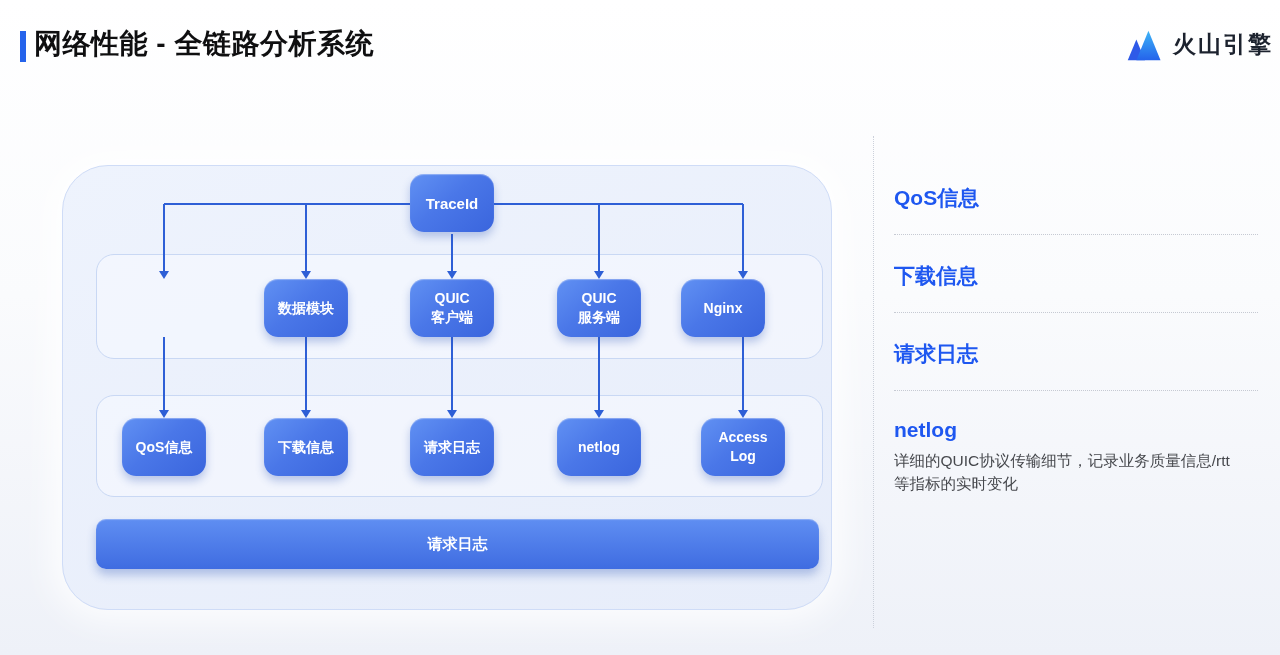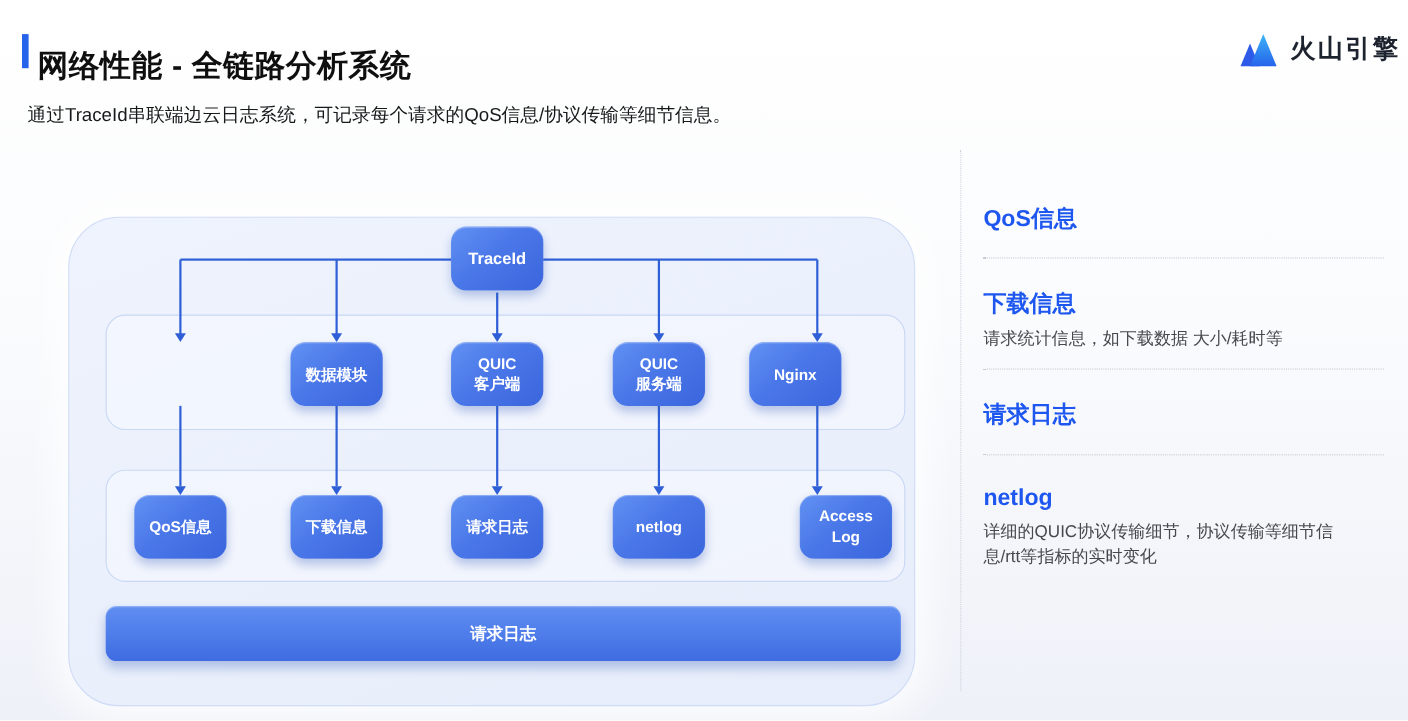--- a/index.html
+++ b/index.html
@@ -2,31 +2,31 @@
 <html><head>
 <meta charset="utf-8">
 <style>
   * { margin:0; padding:0; box-sizing:border-box; }
   body { font-family:"Liberation Sans","DejaVu Sans",sans-serif; }
   .slide { position:relative; width:1280px; height:655px; overflow:hidden;
     background:linear-gradient(180deg,#ffffff 0%,#fafbfd 45%,#eef1f8 100%); }
 
   
   .accent-bar { position:absolute; left:20px; top:31px; width:6px; height:31px; background:#2563eb; }
-  .page-title { position:absolute; left:34px; top:25px; font-size:28px; font-weight:bold; color:#0f0f10; letter-spacing:.5px;margin-top:16px; }
+  .page-title { position:absolute; left:34px; top:25px; font-size:28px; font-weight:bold; color:#0f0f10; letter-spacing:.5px; }
   .subtitle { position:absolute; left:25px; top:93px; font-size:17px; color:#17181a; }
 
   .logo { position:absolute; left:1126px; top:29px; display:flex; align-items:flex-start; gap:9px; }
   .logo-text { font-size:23px; font-weight:bold; color:#1c222e; letter-spacing:2px; }
 
   
   .diagram { position:absolute; left:62px; top:165px; width:770px; height:445px;
     background:linear-gradient(160deg,#eef3fd 0%,#e7edfa 100%);
     border:1px solid #cfdcf7; border-radius:46px;
-    box-shadow:0 0 34px 10px rgba(255,255,255,.85);margin-top:32px; }
+    box-shadow:0 0 34px 10px rgba(255,255,255,.85); }
   .group { position:absolute; left:33px; width:727px; border-radius:18px;
     background:rgba(247,250,255,.55); border:1px solid #c9d8f4; }
   .group.row1 { top:88px;  height:105px; }
   .group.row2 { top:229px; height:102px; }
 
   .node { position:absolute; width:84px; height:58px; border-radius:14px;
     background:linear-gradient(140deg,#6191f3 0%,#4a77e8 45%,#3a65dd 100%);
     box-shadow:0 5px 9px rgba(47,86,183,.30), inset 0 1px 1px rgba(255,255,255,.35);
     display:flex; flex-direction:column; align-items:center; justify-content:center;
     color:#ffffff; font-size:14px; font-weight:600; line-height:19px; z-index:2; text-align:center; }
@@ -52,21 +52,20 @@
   .side-title { font-size:21px; font-weight:bold; color:#1e57f0; margin-bottom:7px; }
   .side-desc { font-size:15.5px; color:#46484d; line-height:23px; max-width:342px; }
 </style>
 </head>
 <body>
 
 <div class="slide">
 
   <div class="accent-bar"></div>
   <h1 class="page-title">网络性能 - 全链路分析系统</h1>
-  <p class="subtitle">通过TraceId串联端边云日志系统，可记录每个请求的QoS信息/协议传输等细节信息。</p>
 
   <div class="logo">
     <span style="display:inline-flex;">
       <svg width="38" height="33" viewBox="0 0 44 38">
         <defs>
           <linearGradient id="pk" x1="0" y1="0" x2="0" y2="1">
             <stop offset="0" stop-color="#3db4f7"></stop>
               <stop offset="1" stop-color="#2563eb"></stop>
           </linearGradient>
         </defs>
@@ -130,42 +129,41 @@
     </div>
     <div class="node" style="left:201px; top:252px;">
       <span>下载信息</span>
     </div>
     <div class="node" style="left:347px; top:252px;">
       <span>请求日志</span>
     </div>
     <div class="node" style="left:494px; top:252px;">
       <span>netlog</span>
     </div>
-    <div class="node" style="left:664px; top:252px;border-radius:13px;">
+    <div class="node" style="left:638px; top:252px;">
       <span>Access</span>
       <span>Log</span>
     </div>
 
     <div class="platform">
       <span>请求日志</span>
     </div>
   </div>
 
   <div class="v-divider"></div>
 
   <div class="sidebar">
     <div class="side-section">
       <div class="side-title">QoS信息</div>
     </div>
     <div class="side-section">
       <div class="side-title">下载信息</div>
-      <div class="side-desc">请求统计信息，如下载数据 大小/耗时等</div>
     </div>
     <div class="side-section">
       <div class="side-title">请求日志</div>
     </div>
     <div class="side-section last">
       <div class="side-title">netlog</div>
-      <div class="side-desc">详细的QUIC协议传输细节，协议传输等细节信息/rtt等指标的实时变化</div>
+      <div class="side-desc">详细的QUIC协议传输细节，记录业务质量信息/rtt等指标的实时变化</div>
     </div>
   </div>
 
 </div>
 
 </body></html>

